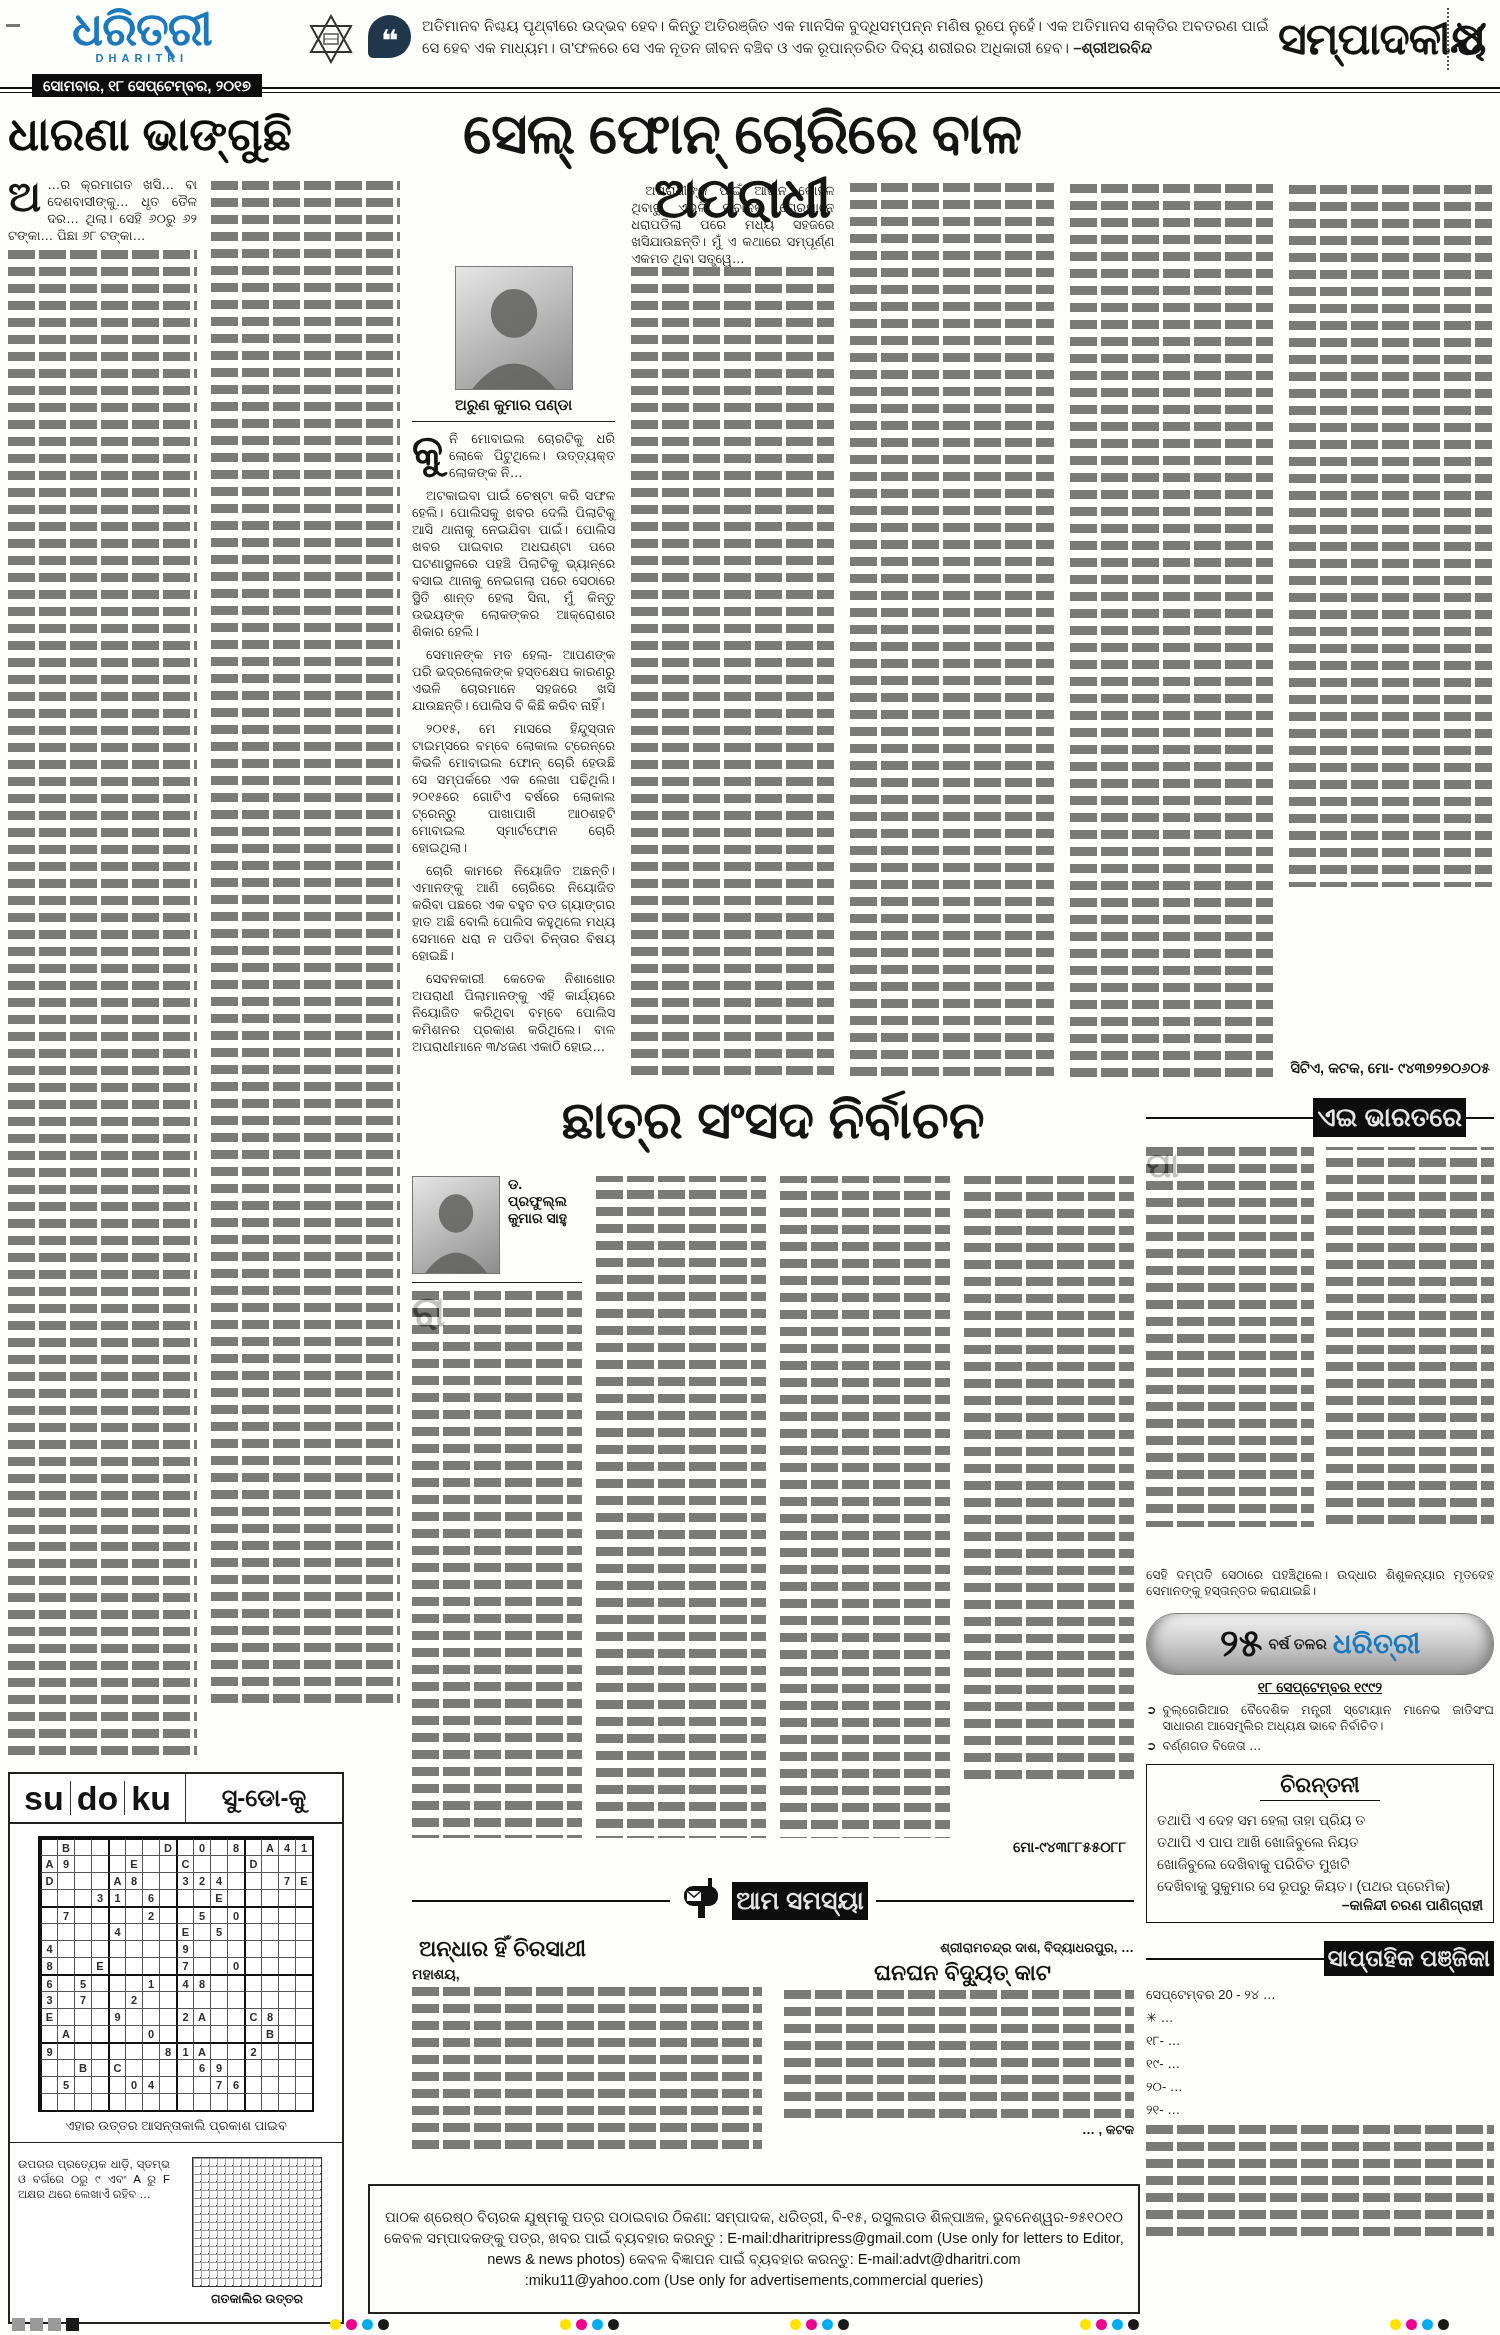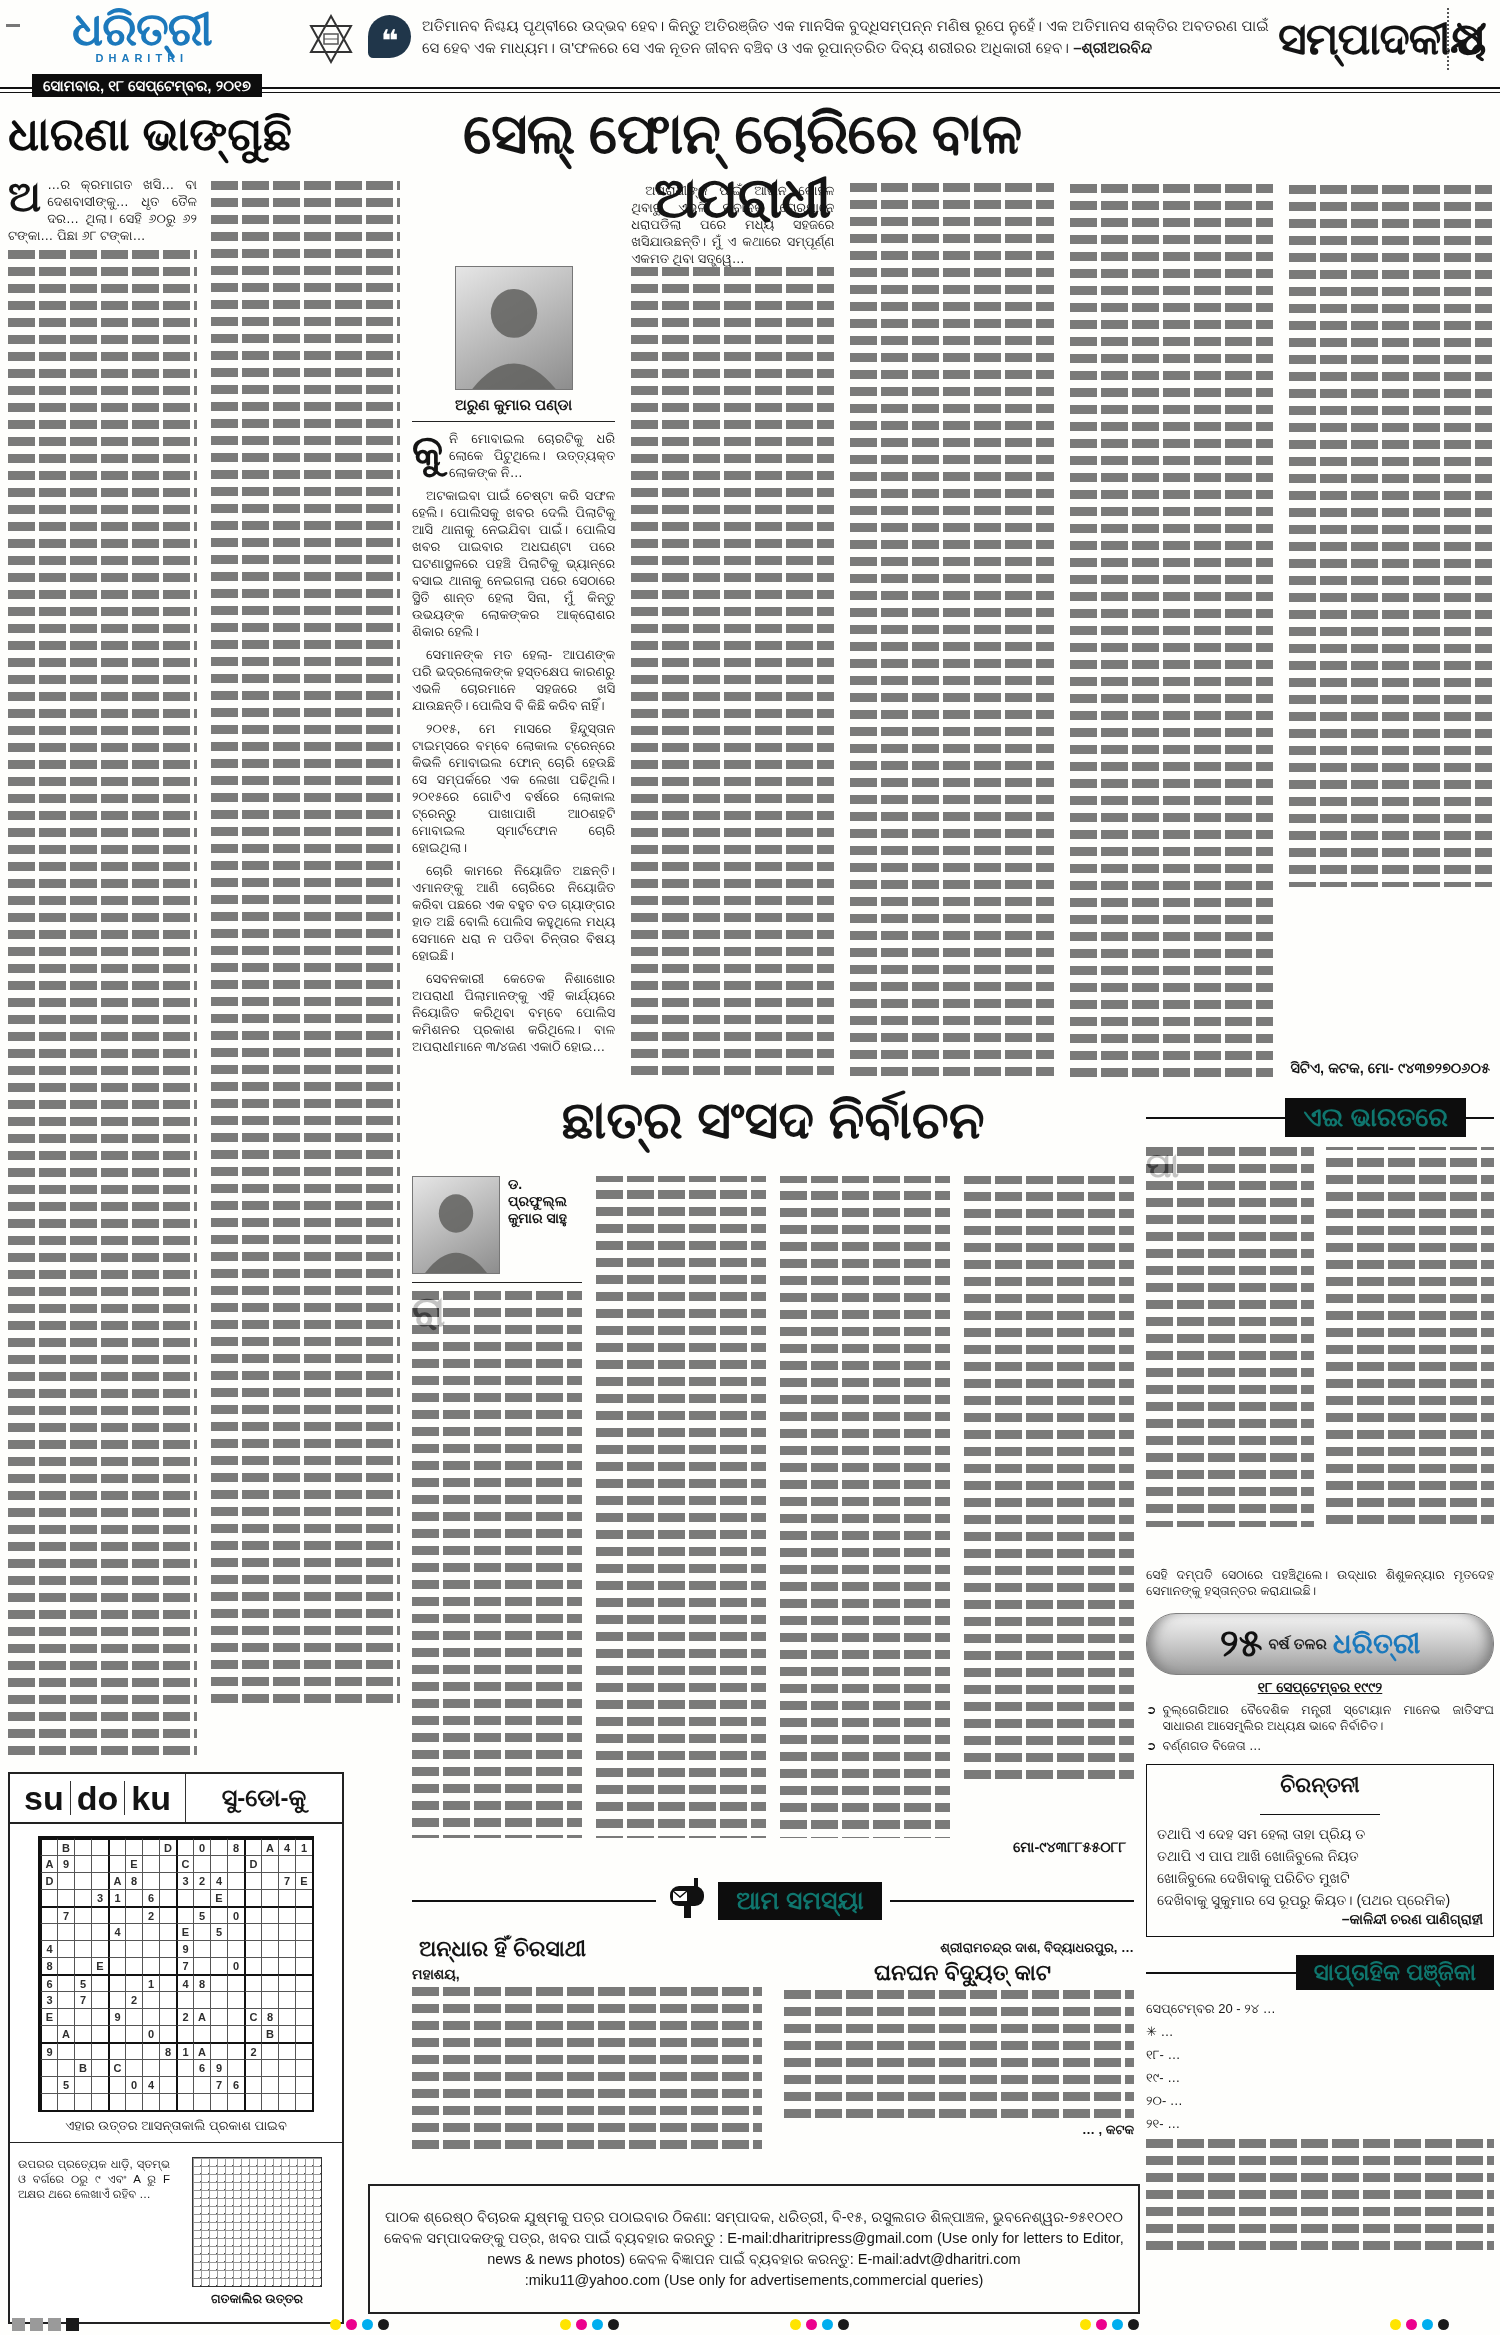--- a/index.html
+++ b/index.html
@@ -50,34 +50,34 @@
   .mid-headline{text-align:center;font-size:52px;line-height:60px;font-weight:bold;}
   .mid-body{margin-top:26px;height:662px;column-count:4;column-gap:14px;overflow:hidden;}
   .mid-author{break-inside:avoid;display:flex;gap:8px;padding-bottom:8px;margin-bottom:8px;border-bottom:1.5px solid #222;}
   .mid-author .photo{width:86px;height:96px;flex:0 0 auto;}
   .mid-author .author-name{font-size:14px;text-align:left;}
   .mid-signoff{position:absolute;right:8px;bottom:6px;text-align:right;}
   
   .sidebar{position:absolute;left:1146px;top:1098px;width:348px;}
   .banner-row{display:flex;align-items:center;}
   .banner-row .line{height:2px;background:#111;flex:1;}
-  .black-banner{background:#0d0d0d;color:#0f766e;font-weight:bold;font-size:26px;padding:4px 18px;white-space:nowrap;}
+  .black-banner{background:#0d0d0d;color:#e5e5e5;font-weight:bold;font-size:26px;padding:4px 4px;white-space:nowrap;}
   .sb-body{margin-top:10px;height:412px;column-count:2;column-gap:12px;overflow:hidden;font-size:12.5px;line-height:16px;text-align:justify;}
   .sb-closing{margin-top:8px;font-size:12.5px;line-height:16px;text-align:justify;}
   .yrs-banner{margin:14px 0 4px 0;height:60px;border-radius:30px;border:1px solid #808080;
      background:linear-gradient(180deg,#f4f4f4,#cfcfcf 45%,#9c9c9c);display:flex;align-items:center;justify-content:center;gap:6px;
      box-shadow:inset 12px 0 14px -8px #777,inset -12px 0 14px -8px #777;}
   .yrs-num{font-size:38px;font-weight:bold;color:#111;}
   .yrs-label{font-size:15px;font-weight:bold;color:#222;}
   .yrs-brand{font-size:28px;font-weight:bold;}
   .yrs-date{text-align:center;font-size:14px;font-weight:bold;text-decoration:underline;margin:4px 0 6px 0;}
   .bullet-item{display:flex;gap:6px;font-size:12.5px;line-height:16px;text-align:justify;margin-bottom:4px;}
   .bullet-mark{font-weight:bold;flex:0 0 auto;}
   .chira-box{border:1.5px solid #111;margin-top:10px;padding:8px 10px;}
-  .chira-title{text-align:center;font-size:21px;font-weight:bold;border-bottom:1px solid #111;width:120px;margin:0 auto 8px auto;padding-bottom:17px;}
+  .chira-title{text-align:center;font-size:21px;font-weight:bold;border-bottom:1px solid #111;width:120px;margin:0 auto 8px auto;padding-bottom:3px;}
   .poem-line{font-size:14px;line-height:22px;}
   .chira-attr{text-align:right;font-weight:bold;font-size:14px;margin-top:0;}
   .panjika-banner{margin-top:18px;}
   .pj-line{font-size:13px;line-height:18px;text-align:justify;margin-bottom:5px;}
   
   .sudoku-box{position:absolute;left:8px;top:1772px;width:332px;height:548px;border:2px solid #222;background:#fff;}
   .sudoku-head{display:flex;align-items:stretch;border-bottom:2px solid #222;height:48px;}
   .sudoku-brand{display:flex;align-items:center;font-size:34px;font-weight:bold;letter-spacing:0;padding:0 8px;}
   .sudoku-brand span{padding:0 6px;border-right:1.5px solid #333;line-height:34px;}
   .sudoku-brand span:last-child{border-right:none;}

